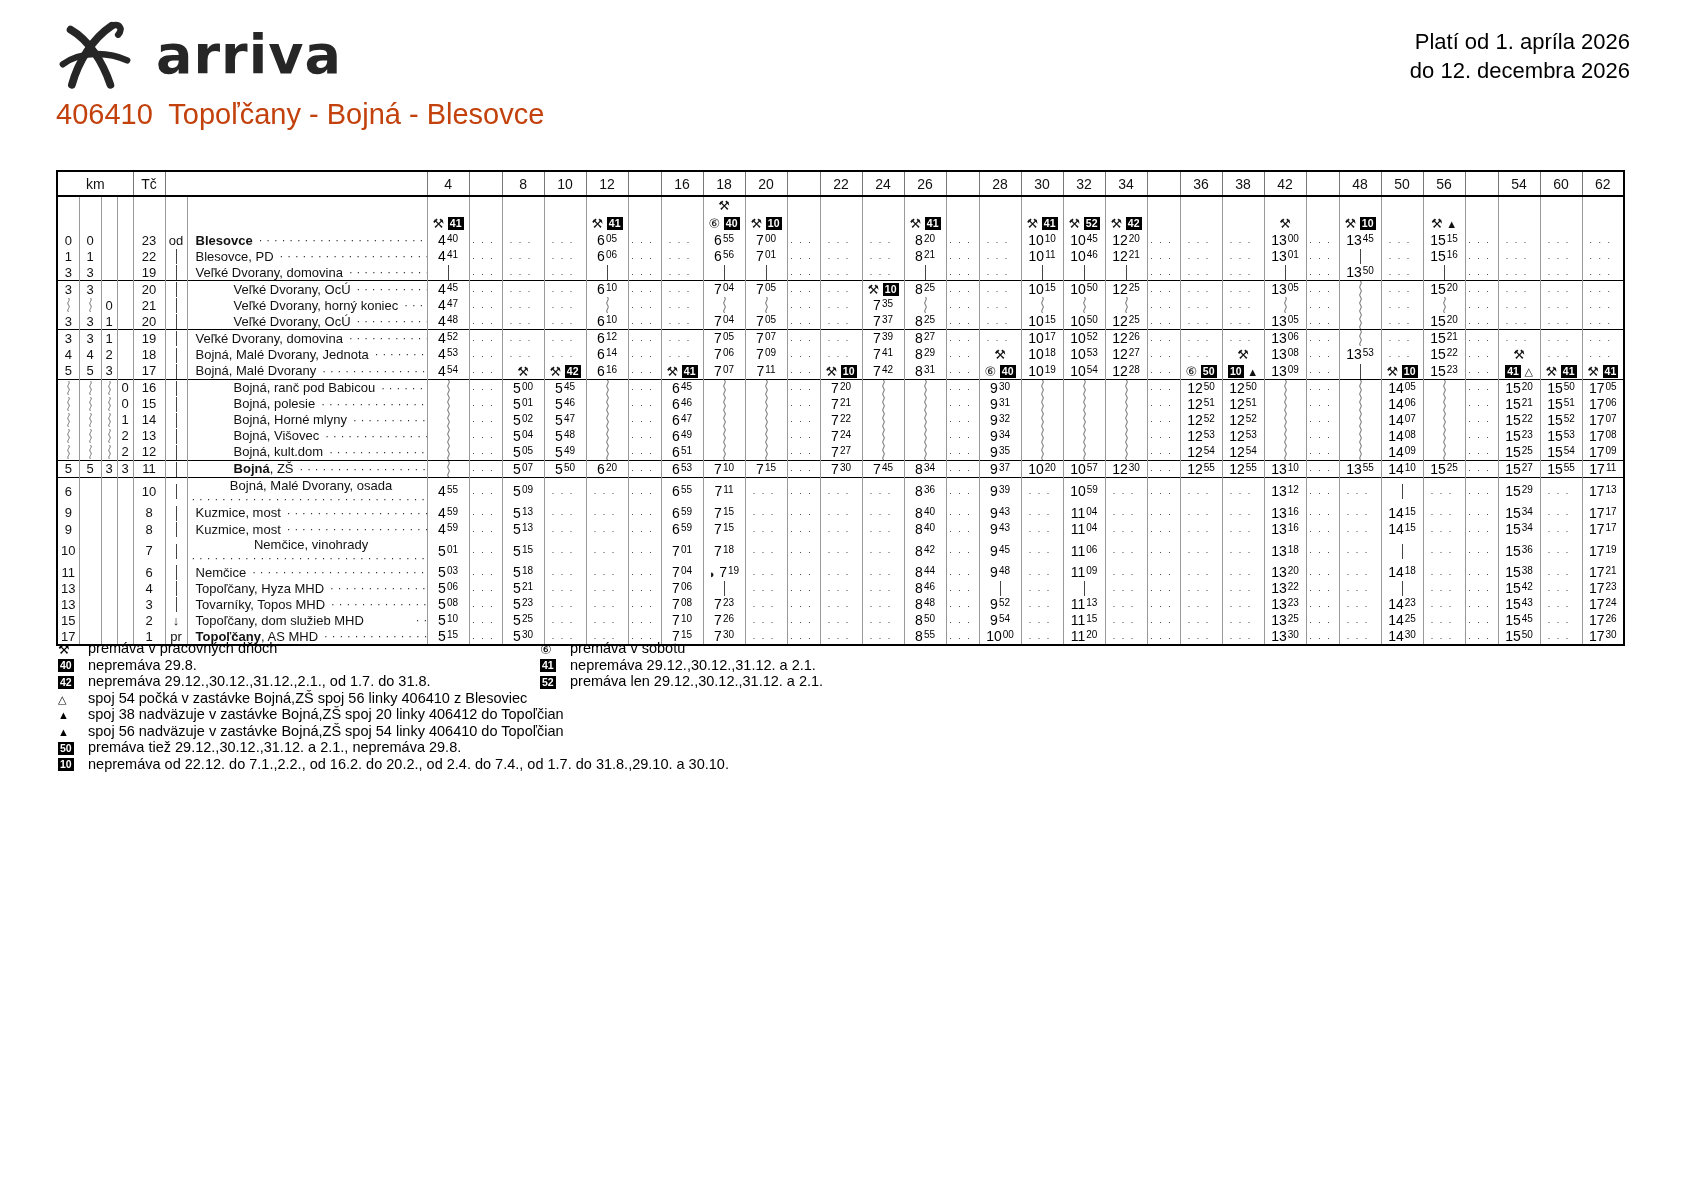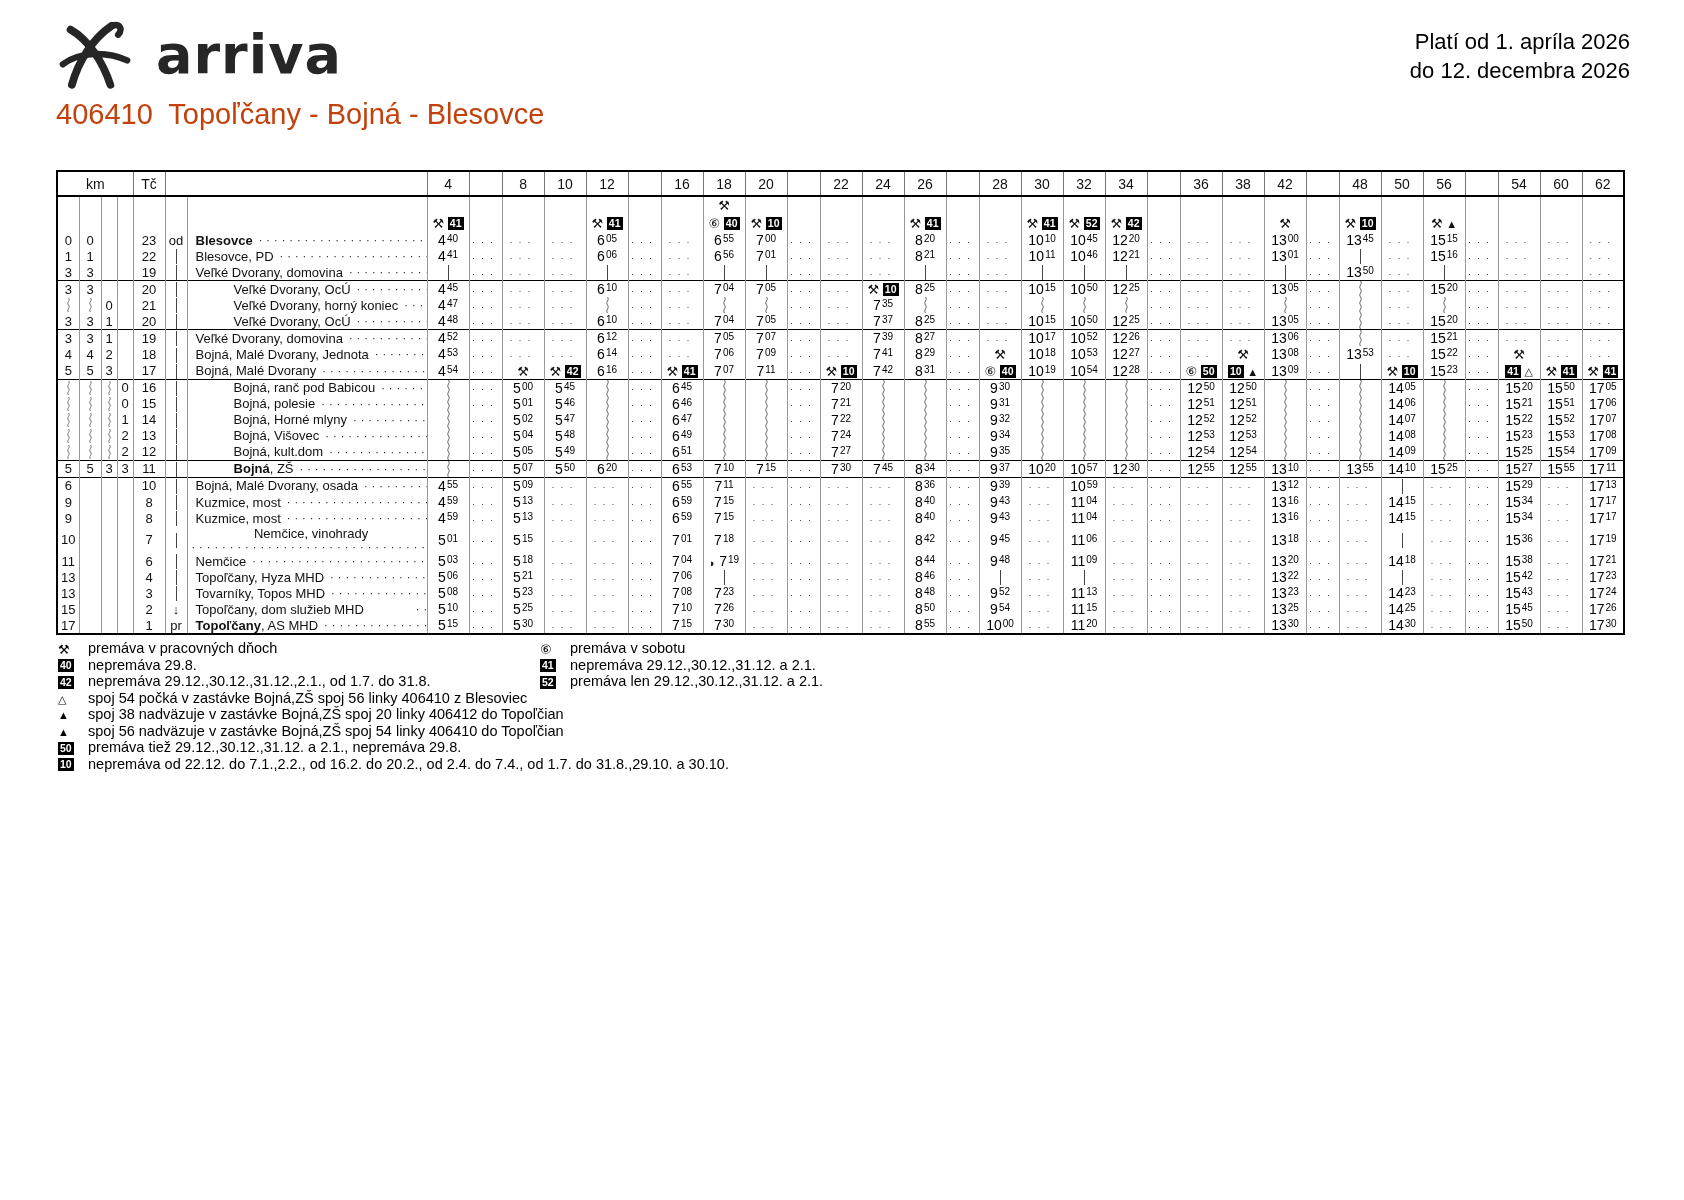--- a/index.html
+++ b/index.html
@@ -1260,21 +1260,21 @@
             <td class=""><span class="th">17</span><span class="tm">11</span></td>
           </tr>
           <tr class="drow gsep">
             <td class="kmc nb"><span>6</span></td>
             <td class="kmc"></td>
             <td class="kmc"></td>
             <td class="kmc"></td>
             <td class="tc">10</td>
             <td class="odpr"><span class="cbar"></span></td>
             <td class="name">
-              <span class="nm" style="padding-left:8px;">
+              <span class="nm" style="padding-left:8px;flex-direction:column;">
                 <span>Bojná, Malé Dvorany, osada</span>
                 <span class="leader">··············································</span>
               </span>
             </td>
             <td class="thickl"><span class="th">4</span><span class="tm">55</span></td>
             <td class=""><span class="dots">···</span></td>
             <td class=""><span class="th">5</span><span class="tm">09</span></td>
             <td class=""><span class="dots">···</span></td>
             <td class=""><span class="dots">···</span></td>
             <td class=""><span class="dots">···</span></td>

